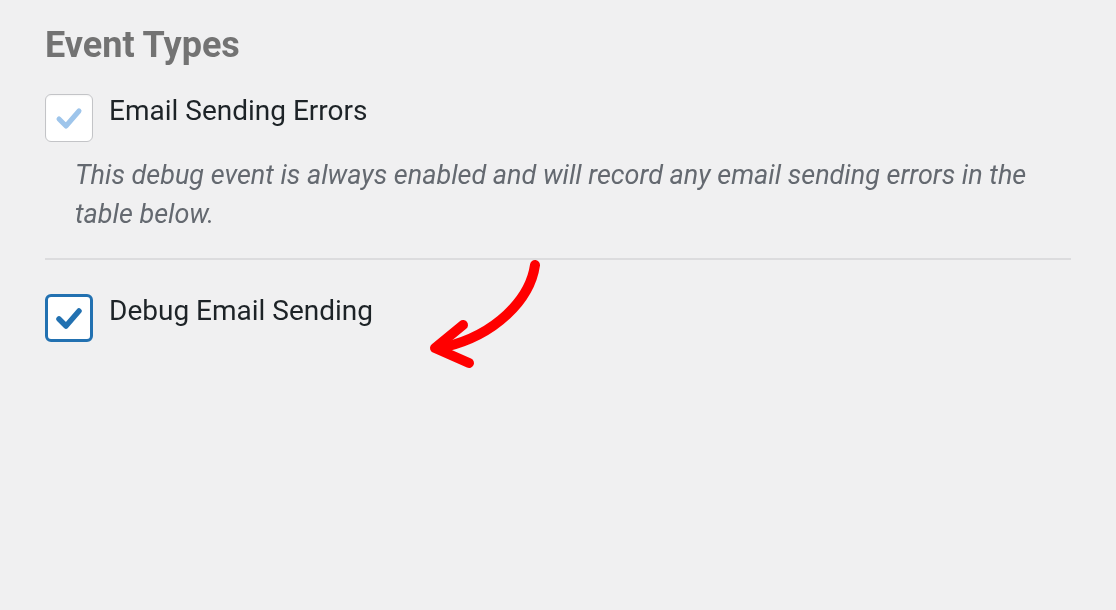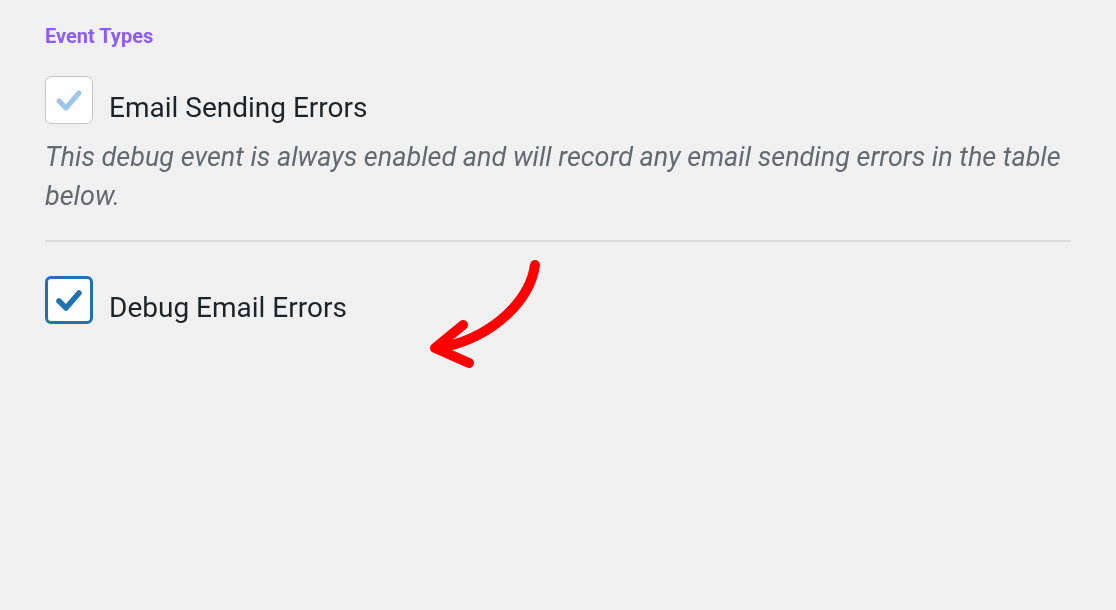--- a/index.html
+++ b/index.html
@@ -9,31 +9,31 @@
     }
     body {
       font-family: -apple-system, BlinkMacSystemFont, "Segoe UI", Roboto, Helvetica, Arial, sans-serif;
       background: #f0f0f1;
       width: 1116px;
       height: 610px;
       padding: 24px 45px;
       position: relative;
     }
     .section-heading {
-      font-size: 20px;
+      font-size: 36px;
       font-weight: 700;
-      color: #8b5cf6;
+      color: #737373;
       margin-bottom: 28px;
     }
     .option-block {
       margin-bottom: 22px;
     }
     .option-row {
       display: flex;
-      align-items: flex-end;
+      align-items: flex-start;
       gap: 16px;
       margin-bottom: 14px;
     }
     .checkbox-wrap {
       width: 48px;
       height: 48px;
       border-radius: 6px;
       display: flex;
       align-items: center;
       justify-content: center;
@@ -58,20 +58,21 @@
       font-size: 28px;
       font-weight: 400;
       color: #1d2327;
     }
     .option-desc {
       font-size: 27px;
       font-style: italic;
       color: #646970;
       line-height: 1.45;
       font-weight: 400;
+      margin-left: 30px;
     }
     .divider {
       border: none;
       border-top: 2px solid #dcdcde;
       margin: 24px 0 34px 0;
     }
     .highlight-arrow {
       position: absolute;
       left: 415px;
       top: 255px;
@@ -97,20 +98,20 @@
 
 <hr class="divider">
 
 <div class="option-block">
   <div class="option-row">
     <div class="checkbox-wrap enabled">
       <svg width="32" height="32" viewBox="0 0 32 32" fill="none">
         <path d="M6 17 L13 24 L26 9" stroke-width="5.5" stroke-linecap="round" stroke-linejoin="round"></path>
       </svg>
     </div>
-    <span class="option-label">Debug Email Errors</span>
+    <span class="option-label">Debug Email Sending</span>
   </div>
 </div>
 
 <svg class="highlight-arrow" width="140" height="120" viewBox="0 0 140 120" fill="none">
   <path d="M120 10 C 115 45, 80 80, 30 92" stroke="#ff0000" stroke-width="10" stroke-linecap="round" fill="none"></path>
   <path d="M48 70 L20 93 L54 108" stroke="#ff0000" stroke-width="10" stroke-linecap="round" stroke-linejoin="round" fill="none"></path>
 </svg>
 
 </body></html>

